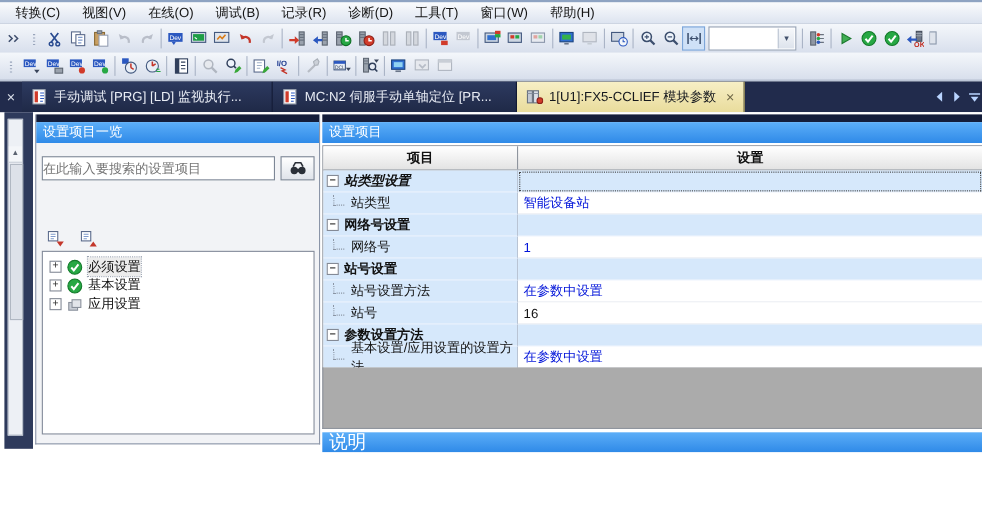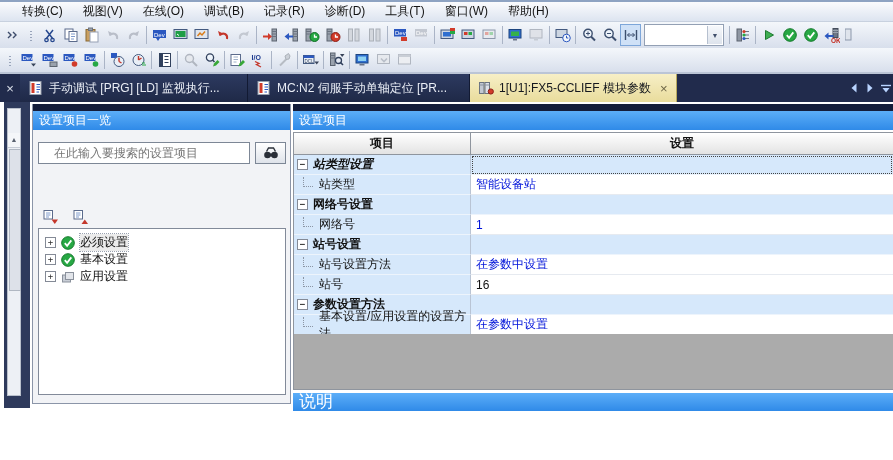--- a/index.html
+++ b/index.html
@@ -9,21 +9,21 @@
     -webkit-font-smoothing:antialiased;
   }
   .icon { display:inline-flex; width:16px; height:16px; }
   .icon svg { width:16px; height:16px; display:block; }
 
   
   .menu-bar {
     position:absolute; left:0; top:0; width:893px; height:22px; box-sizing:border-box;
     background:linear-gradient(#fafbfd,#dde4f0);
     border-top:2px solid #8ea3c2; border-bottom:1px solid #c8d1df;
-    display:flex; align-items:center; padding-left:12px; font-size:12px; color:#141414;
+    display:flex; align-items:center; padding-left:4px; font-size:12px; color:#141414;
   }
   .menu-item { padding:2px 10px; cursor:default; }
 
   
   .toolbar {
     position:absolute; left:0; width:893px; height:26px; box-sizing:border-box;
     background:linear-gradient(#f4f7fb,#d8dfec);
     display:flex; align-items:center; padding-left:2px; overflow:hidden;
   }
   #toolbar1 { top:22px; }
@@ -74,21 +74,21 @@
   .panel-header {
     height:19px; line-height:19px; padding-left:6px; font-size:12px; color:#fff;
     background:linear-gradient(var(--header-blue-top,#5caef8),var(--header-blue-bottom,#2f8ae8));
   }
 
   #left-panel { position:absolute; left:28px; top:2px; width:259px; height:300px; box-sizing:border-box; border:1px solid #8b95a8; border-top:none; background:#f2f3f6; }
   #right-panel { position:absolute; left:289px; top:2px; width:696px; height:309px; }
 
   .lp-body { position:relative; height:273px; }
   .search-row { position:absolute; top:12px; left:5px; right:4px; height:22px; display:flex; gap:5px; }
-  .search-input { flex:1; border:1px solid #7d8796; font-size:12px; padding:2px 15px; font-family:"Liberation Sans",sans-serif; min-width:0; }
+  .search-input { flex:1; border:1px solid #7d8796; font-size:12px; padding:2px 0; font-family:"Liberation Sans",sans-serif; min-width:0; }
   .search-btn { width:31px; border:1px solid #7d8796; background:linear-gradient(#ffffff,#dfe3ea); display:flex; align-items:center; justify-content:center; padding:0; }
   .tree-toolbar { position:absolute; top:76px; left:7px; display:flex; gap:9px; }
   .tree-box { position:absolute; top:98px; left:5px; right:4px; bottom:8px; background:#fff; border:1px solid #828a99; overflow:hidden; padding-top:5px; }
   .tree-item { display:flex; align-items:center; gap:4px; height:17px; font-size:12px; padding-left:6px; color:#111; }
   .tree-item .lbl.sel { background:#ececec; outline:1px dotted #9aa2b0; }
   .expander {
     width:11px; height:11px; flex:0 0 11px; box-sizing:border-box; border:1px solid #848a96; background:#fff;
     font-size:9px; line-height:9px; text-align:center; color:#333; font-family:"DejaVu Sans Mono",monospace;
   }
 

